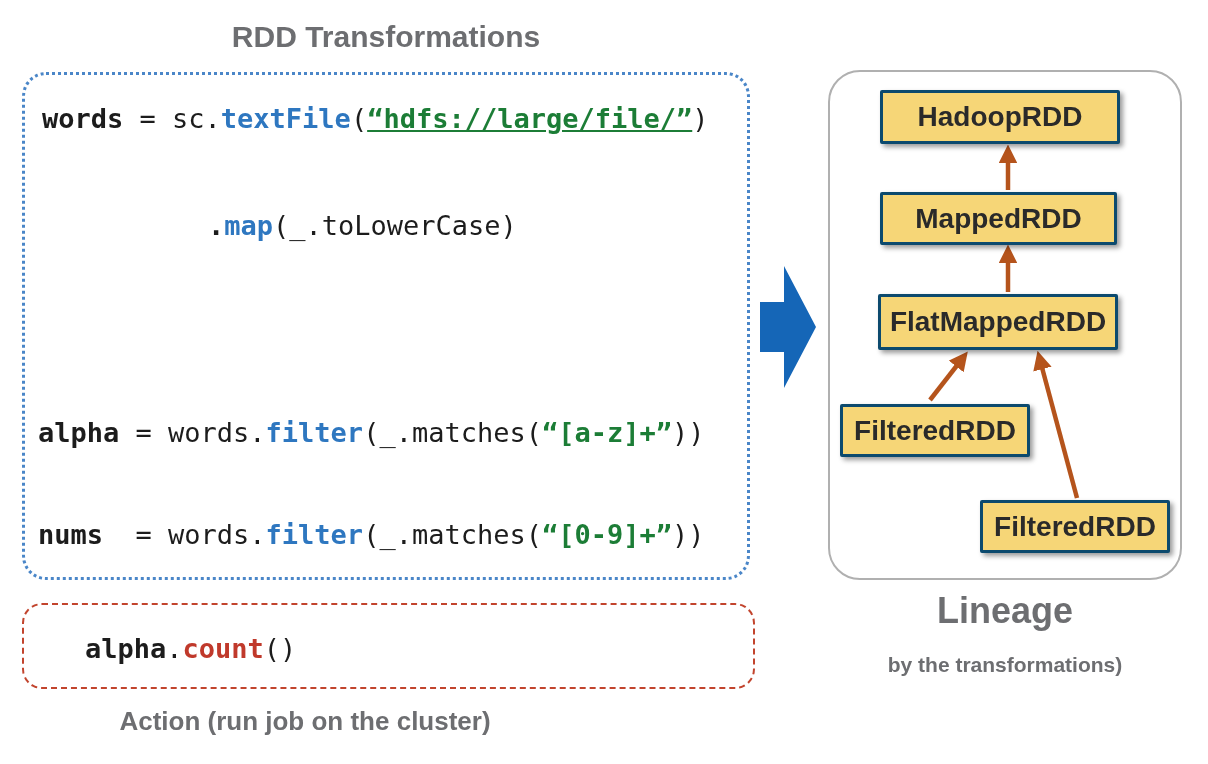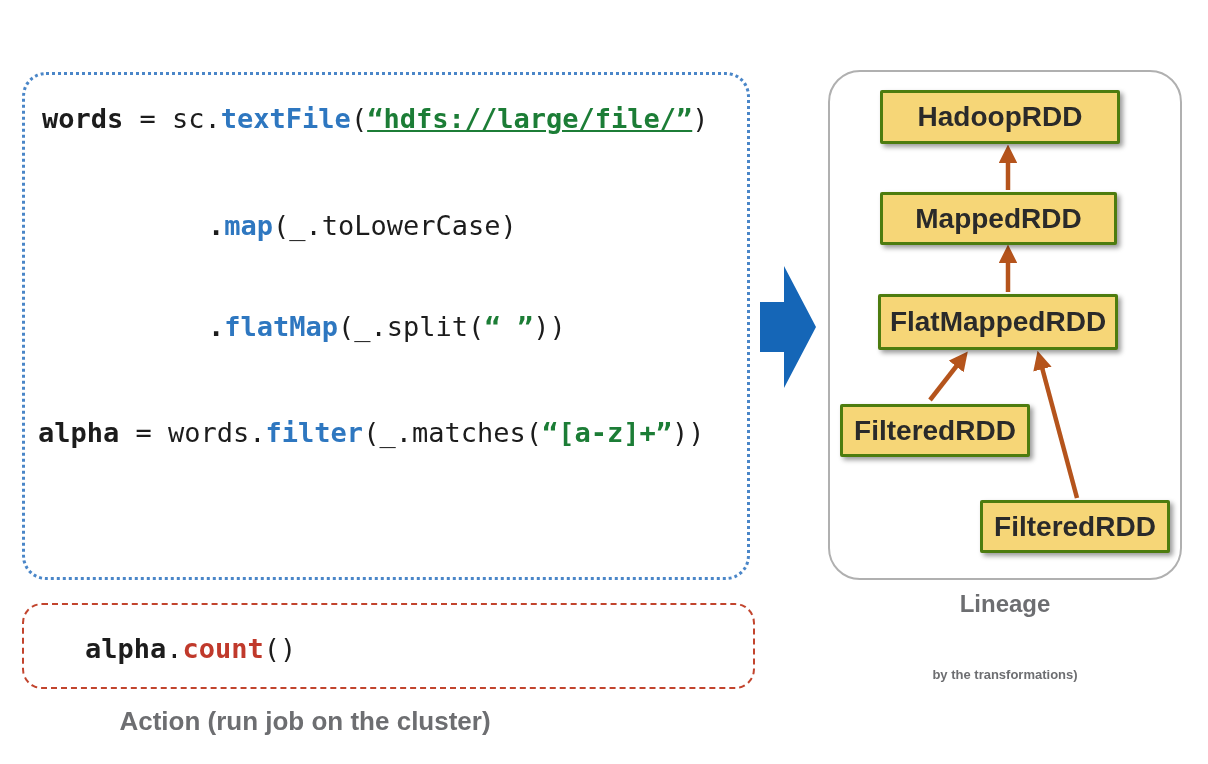--- a/index.html
+++ b/index.html
@@ -61,57 +61,58 @@
     position: absolute;
     left: 828px; top: 70px;
     width: 354px; height: 510px;
     border: 2px solid #b0b0b0;
     border-radius: 32px;
     background: #ffffff;
   }
   .rdd-node {
     position: absolute;
     background: #f6d677;
-    border: 3px solid #4d7c0f;
+    border: 3px solid #0c4a6e;
     border-radius: 2px;
     box-shadow: 3px 3px 5px rgba(0,0,0,0.40);
     color: #2a2a2a;
     font-weight: bold;
     font-size: 28px;
     display: flex;
     align-items: center;
     justify-content: center;
     font-family: "Liberation Sans", sans-serif;
   }
   .n0 { left: 880px; top: 90px;  width: 240px; height: 54px; }
   .n1 { left: 880px; top: 192px; width: 237px; height: 53px; }
   .n2 { left: 878px; top: 294px; width: 240px; height: 56px; }
   .n3 { left: 840px; top: 404px; width: 190px; height: 53px; }
   .n4 { left: 980px; top: 500px; width: 190px; height: 53px; }
   .lineage-arrows { position: absolute; left: 828px; top: 70px; pointer-events: none; }
-  .l-title { left: 828px; top: 590px; width: 354px; font-size: 24px; text-align: center; }
+  .l-title { left: 828px; top: 590px; width: 354px; font-size: 36px; text-align: center; }
   .l-sub1  { left: 828px; top: 630px; width: 354px; font-size: 19px; }
-  .l-sub2  { left: 828px; top: 667px; width: 354px; font-size: 13px; }
+  .l-sub2  { left: 828px; top: 653px; width: 354px; font-size: 21px; }
 </style>
 </head>
 <body>
 
 <div class="canvas">
 
+  <div class="heading t-title">RDD Transformations</div>
 
   <div class="transform-box"></div>
 
   <div class="code cl2"><span class="b">.</span><span class="kw">map</span><span>(_.toLowerCase)</span></div>
 
   <div class="code cl1"><span class="b">words</span><span> = sc.</span><span class="kw">textFile</span><span>(</span><span class="str lnk">“hdfs://large/file/”</span><span>)</span></div>
 
-  <div class="code cl3"><span class="b">.</span><span class="kw">flatMap</span><span>(_.split(</span><span class="str">“ ”</span><span>))</span></div>
 
   <div class="code cl4"><span class="b">alpha</span><span> = words.</span><span class="kw">filter</span><span>(_.matches(</span><span class="str">“[a-z]+”</span><span>))</span></div>
 
+  <div class="code cl5"><span class="b">nums</span><span>  = words.</span><span class="kw">filter</span><span>(_.matches(</span><span class="str">“[0-9]+”</span><span>))</span></div>
 
   <div class="action-box"></div>
 
   <div class="code cl6"><span class="b">alpha</span><span>.</span><span class="red">count</span><span>()</span></div>
 
   <div class="heading action-label">Action (run job on the cluster)</div>
 
   <svg class="flow-arrow" width="56" height="122" viewBox="0 0 56 122">
     <polygon points="0,36 24,36 24,0 56,61 24,122 24,86 0,86" fill="#1566b7"></polygon>
   </svg>

